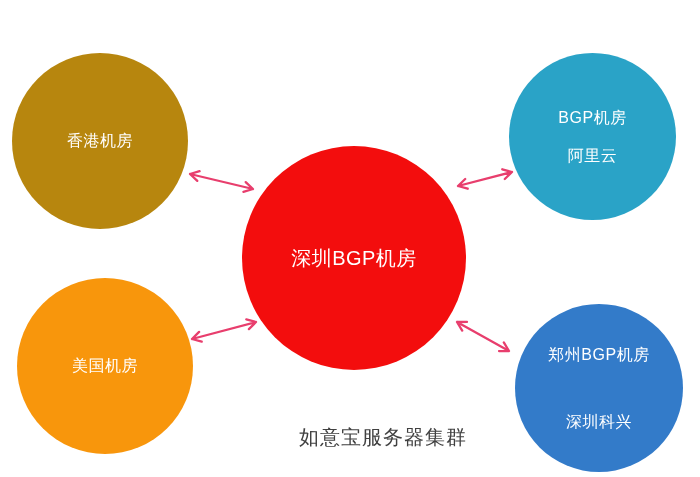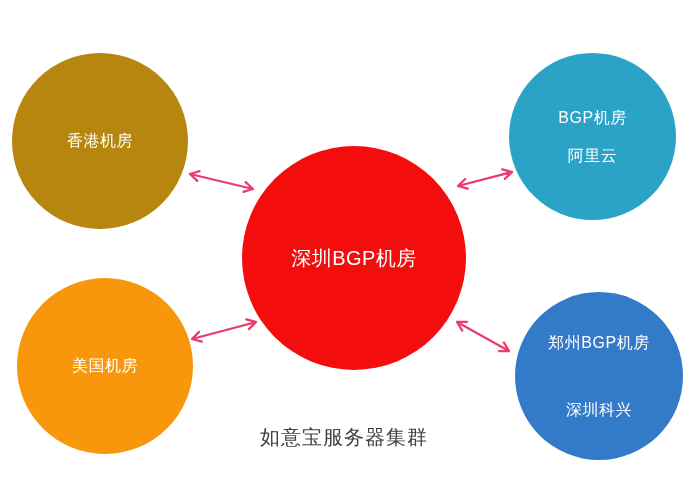--- a/index.html
+++ b/index.html
@@ -40,24 +40,24 @@
     color: #ffffff;
     font-size: 16px;
     line-height: 1.2;
     text-align: center;
     letter-spacing: 0.5px;
   }
   .node-hongkong  { left: 12px;  top: 53px;  width: 176px; height: 176px; }
   .node-aliyun    { left: 509px; top: 53px;  width: 167px; height: 167px; }
   .node-center    { left: 242px; top: 146px; width: 224px; height: 224px; font-size: 20px; }
   .node-usa       { left: 17px;  top: 278px; width: 176px; height: 176px; }
-  .node-zhengzhou { left: 515px; top: 292px; width: 168px; height: 168px; gap: 48px; }
+  .node-zhengzhou { left: 515px; top: 304px; width: 168px; height: 168px; gap: 48px; }
   .caption {
     position: absolute;
-    left: 344px;
+    left: 383px;
     top: 424px;
     transform: translateX(-50%);
     font-size: 20px;
     white-space: nowrap;
     letter-spacing: 1px;
   }
 </style>
 </head>
 <body>
 

